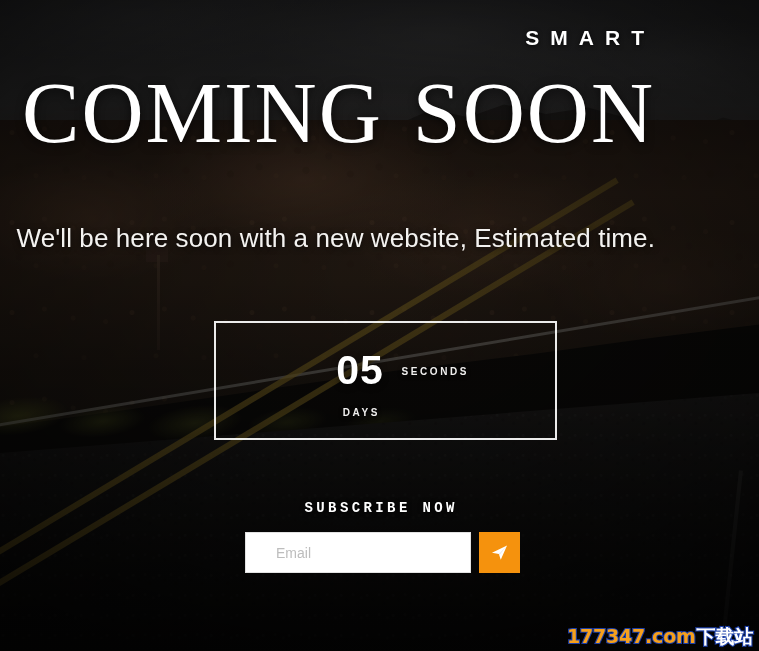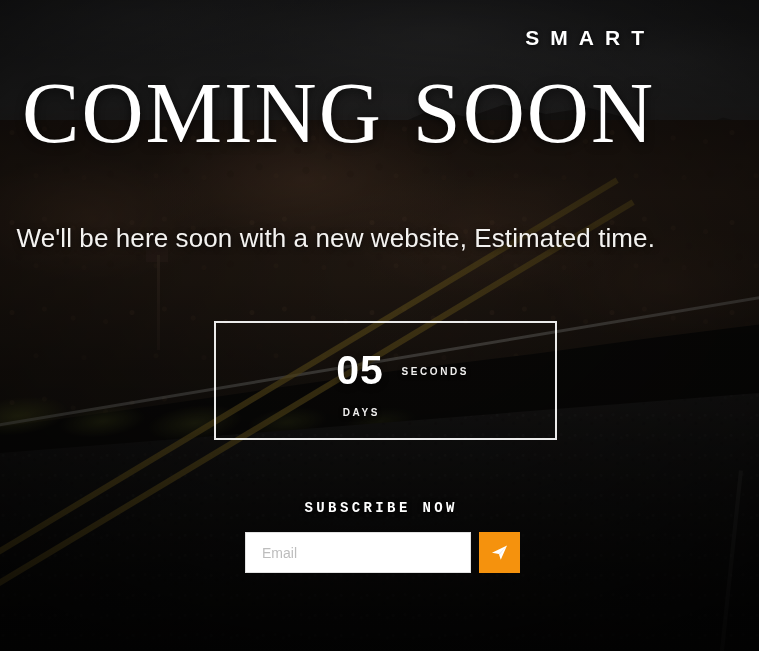--- a/index.html
+++ b/index.html
@@ -236,21 +236,21 @@
   }
 
   .sub-form {
     position: absolute; left: 245px; top: 532px;
     display: flex; align-items: stretch; gap: 8px;
   }
   .email-input {
     width: 226px; height: 41px;
     background: #ffffff;
     border: 1px solid #e2e2e2;
-    padding: 0 16px;
+    padding: 0 30px;
     font-family: "Liberation Sans", sans-serif;
     font-size: 14px;
     color: #555;
     outline: none;
   }
   .email-input::placeholder { color: #bdbdbd; }
   .send-btn {
     width: 41px; height: 41px;
     background: #f5920d;
     border: none;
@@ -344,14 +344,15 @@
       <span>
         <svg width="19" height="19" viewBox="0 0 24 24" aria-hidden="true">
           <path d="M2.5 12.2 21.5 3.2 13.6 21.2 11.2 13.9 2.5 12.2 Z" fill="#ffffff"></path>
           <path d="M11.2 13.9 21.5 3.2 11.9 15.4 Z" fill="#e8e8e8"></path>
         </svg>
       </span>
     </button>
   </form>
 
 
+  <div class="watermark"><span class="wm-orange">177347.com</span><span class="wm-white">下载站</span></div>
 
 </div>
 
 </body></html>

